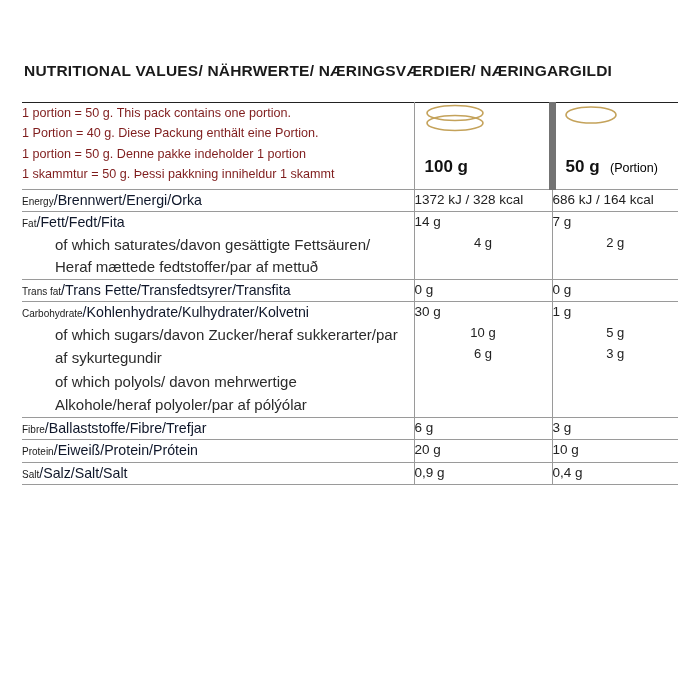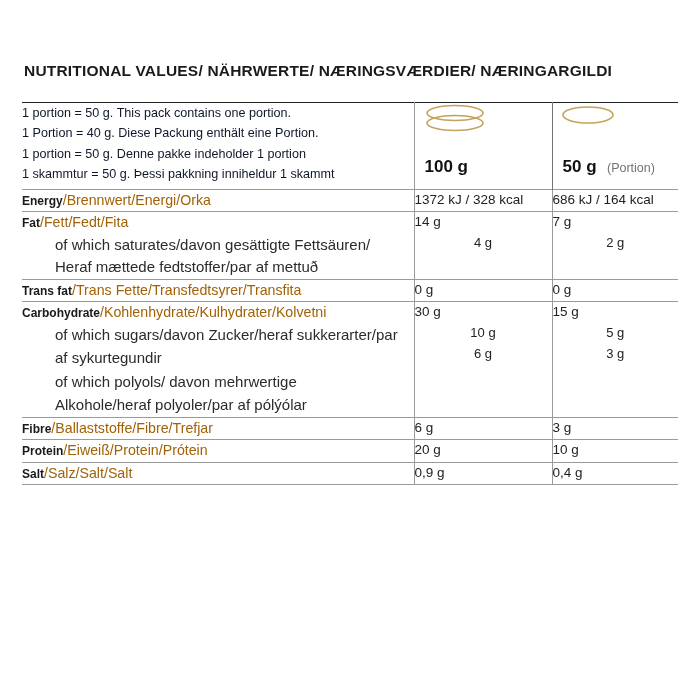--- a/index.html
+++ b/index.html
@@ -60,69 +60,69 @@
     color: #222;
     line-height: 1.45;
   }
   .val-cell.last { border-right: none; }
 
   .head-desc {
     padding: 10px 10px 10px 2px;
     border-right: 1px solid #9a9a9a;
     font-size: 12.6px;
     line-height: 1.62;
-    color: #0f172a;
+    color: #7f1d1d;
   }
   .head-desc .ln { white-space: nowrap; }
 
   .head-val {
-    border-right: 1px solid #737373;
+    border-right: 7px solid #737373;
     padding: 10px 6px 10px 10px;
     position: relative;
     height: 86px;
   }
   .head-val.last { border-right: none; }
 
   .biscuit {
     display: block;
     margin-left: 2px;
     margin-bottom: 6px;
   }
   .amt {
     font-size: 17px;
     font-weight: bold;
     color: #111;
     display: inline-block;
     vertical-align: baseline;
   }
   .amt-sub {
     font-size: 12.5px;
-    color: #737373;
+    color: #000000;
     margin-left: 6px;
   }
   .amt-wrap {
     position: absolute;
     bottom: 12px;
     left: 10px;
     white-space: nowrap;
   }
 
   .nutrient {
     font-size: 14px;
     line-height: 1.5;
     color: #1a1a1a;
   }
   .nutrient .big {
-    font-weight: bold;
-    font-size: 12px;
+    font-weight: normal;
+    font-size: 10px;
   }
   .nutrient .rest {
     font-weight: normal;
     font-size: 14.2px;
-    color: #a16207;
+    color: #0f172a;
   }
   .sub {
     font-size: 15px;
     color: #2b2b2b;
     line-height: 1.52;
     margin-left: 33px;
   }
   .gap-sm { height: 2px; }
   .val-lines div { line-height: 1.5; }
   .val-sub { font-size: 13px; text-align: center; }
@@ -242,21 +242,21 @@
         <td class="val-cell">
           <div class="val-lines">
             <div>30 g</div>
             <div class="val-sub">10 g</div>
             <div class="gap-sm"></div>
             <div class="val-sub">6 g</div>
           </div>
         </td>
         <td class="val-cell last">
           <div class="val-lines">
-            <div>15 g</div>
+            <div>1 g</div>
             <div class="val-sub">5 g</div>
             <div class="gap-sm"></div>
             <div class="val-sub">3 g</div>
           </div>
         </td>
       </tr>
 
       <tr class="rule">
         <td class="desc-cell">
           <div class="nutrient">

